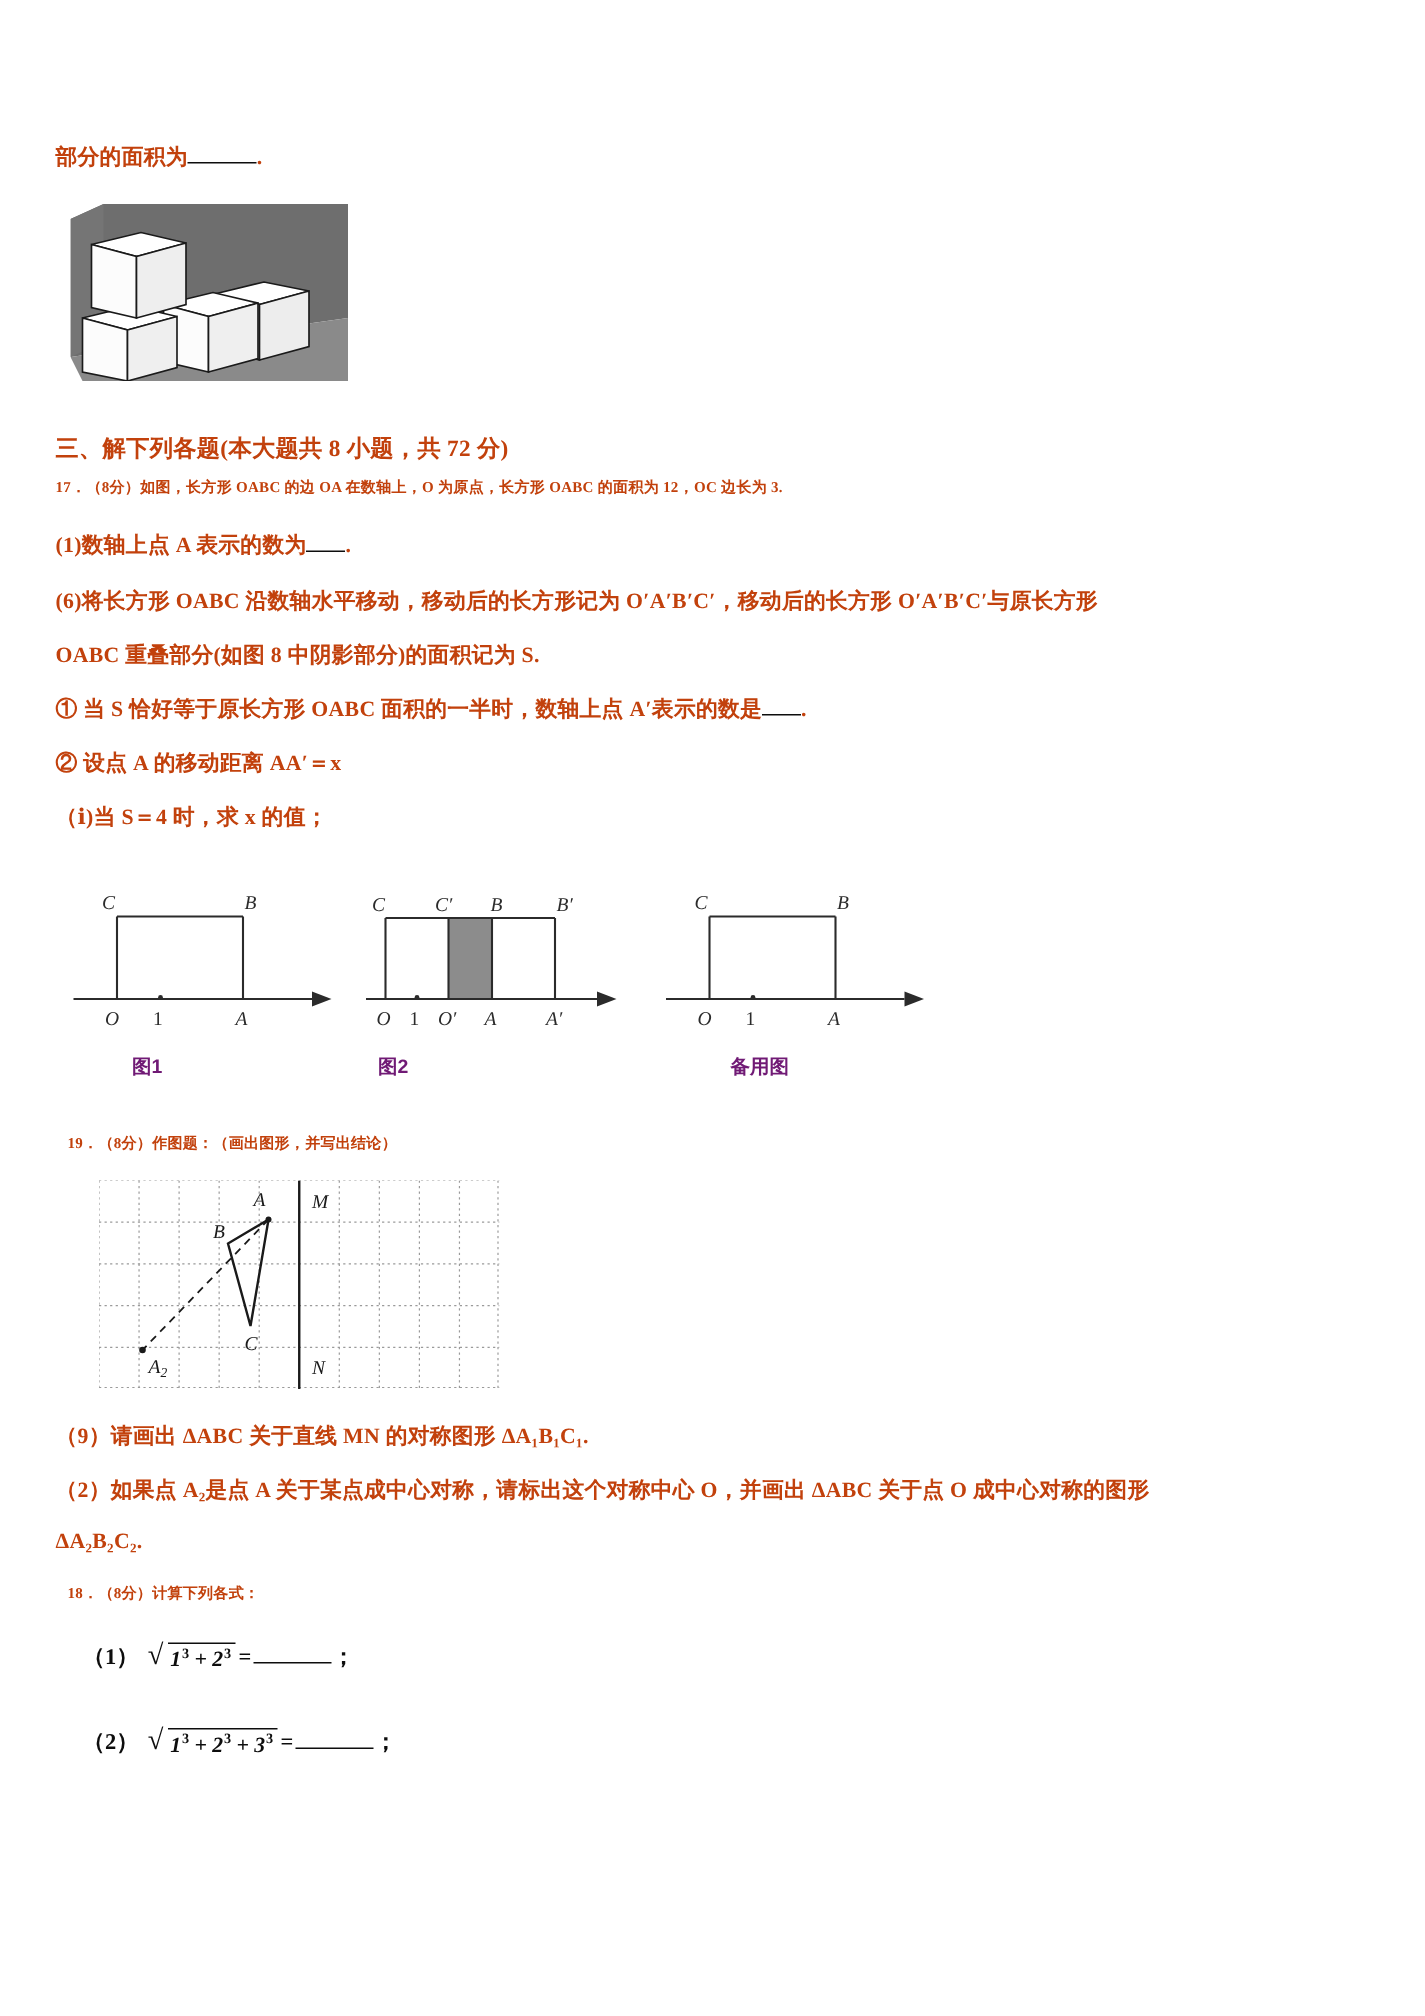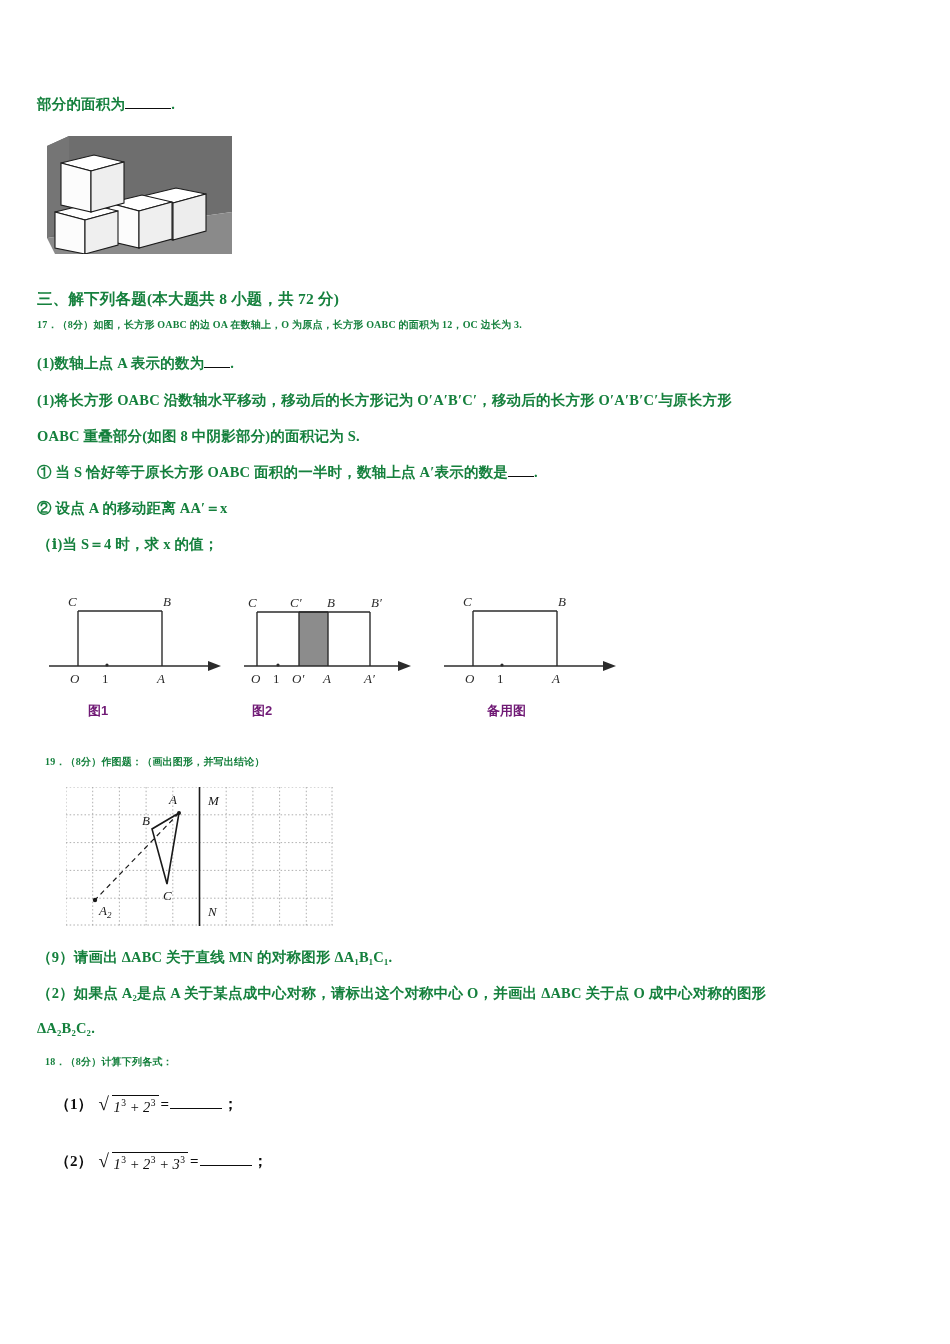--- a/index.html
+++ b/index.html
@@ -18,21 +18,21 @@
   .page {
     position: absolute;
     left: 0; top: 0;
     width: 950px;
     height: 1344px;
   }
   .ln {
     position: absolute;
     font-family: "Liberation Serif", "DejaVu Serif", serif;
     font-weight: bold;
-    color: #15803d;
+    color: #c2410c;
     white-space: nowrap;
     letter-spacing: 0.2px;
   }
   .t-body { font-size: 14.5px; }
   .t-head { font-size: 15.5px; }
   .t-q    { font-size: 10px; }
 
   
   .cubefig {
     position: absolute;
@@ -88,21 +88,21 @@
     top: -1px;
     font-size: 19px;
     line-height: 1;
   }
   .radwrap .radband {
     display: inline-block;
     border-top: 1.3px solid #0d0d0d;
     padding: 2px 3px 0 2px;
     font-size: 14.5px;
     font-style: italic;
-    font-weight: normal;
+    font-weight: bold;
   }
   .radband sup {
     font-size: 9.5px;
     font-style: normal;
     vertical-align: super;
     margin-left: 0.5px;
   }
   .blank-ul {
     display: inline-block;
     border-bottom: 1.4px solid #0d0d0d;
@@ -172,21 +172,21 @@
   <div class="ln t-head" style="left:37px; top:289px;">三、解下列各题(本大题共 8 小题，共 72 分)</div>
 
   <div class="ln t-q" style="left:37px; top:318px;">
     <span>17．</span><span>（8分）</span><span>如图，长方形 OABC 的边 OA 在数轴上，O 为原点，长方形 OABC 的面积为 12，OC 边长为 3.</span>
   </div>
 
   <div class="ln t-body" style="left:37px; top:354px;">
     <span>(1)数轴上点 A 表示的数为</span><span class="blank-short"></span><span>.</span>
   </div>
 
-  <div class="ln t-body" style="left:37px; top:391px;">(1)将长方形 OABC 沿数轴水平移动，移动后的长方形记为 O′A′B′C′，移动后的长方形 O′A′B′C′与原长方形</div>
+  <div class="ln t-body" style="left:37px; top:391px;">(6)将长方形 OABC 沿数轴水平移动，移动后的长方形记为 O′A′B′C′，移动后的长方形 O′A′B′C′与原长方形</div>
   <div class="ln t-body" style="left:37px; top:427px;">OABC 重叠部分(如图 8 中阴影部分)的面积记为 S.</div>
 
   <div class="ln t-body" style="left:37px; top:463px;">
     <span>① 当 S 恰好等于原长方形 OABC 面积的一半时，数轴上点 A′表示的数是</span><span class="blank-short"></span><span>.</span>
   </div>
 
   <div class="ln t-body" style="left:37px; top:499px;">② 设点 A 的移动距离 AA′＝x</div>
   <div class="ln t-body" style="left:37px; top:535px;">（ⅰ)当 S＝4 时，求 x 的值；</div>
 
   <div class="nlfig" style="left:45px; top:593px;">

